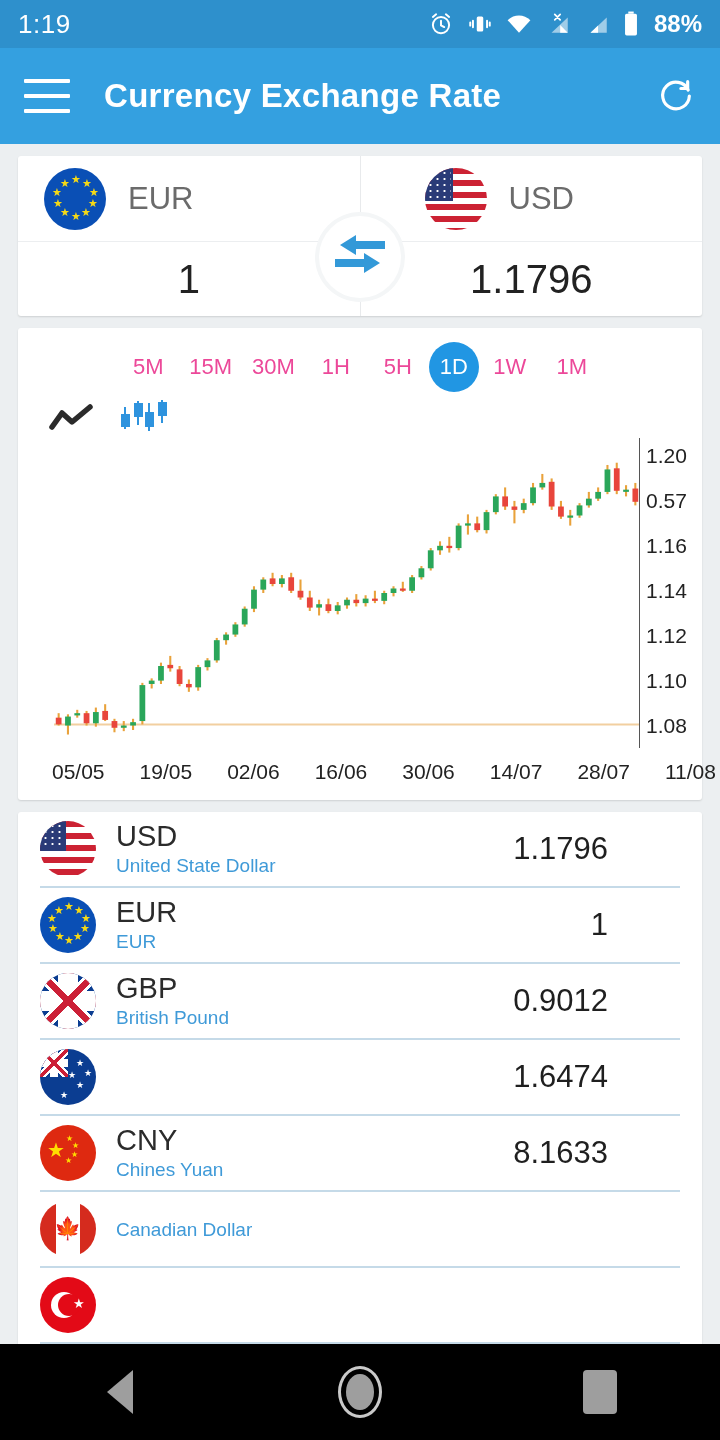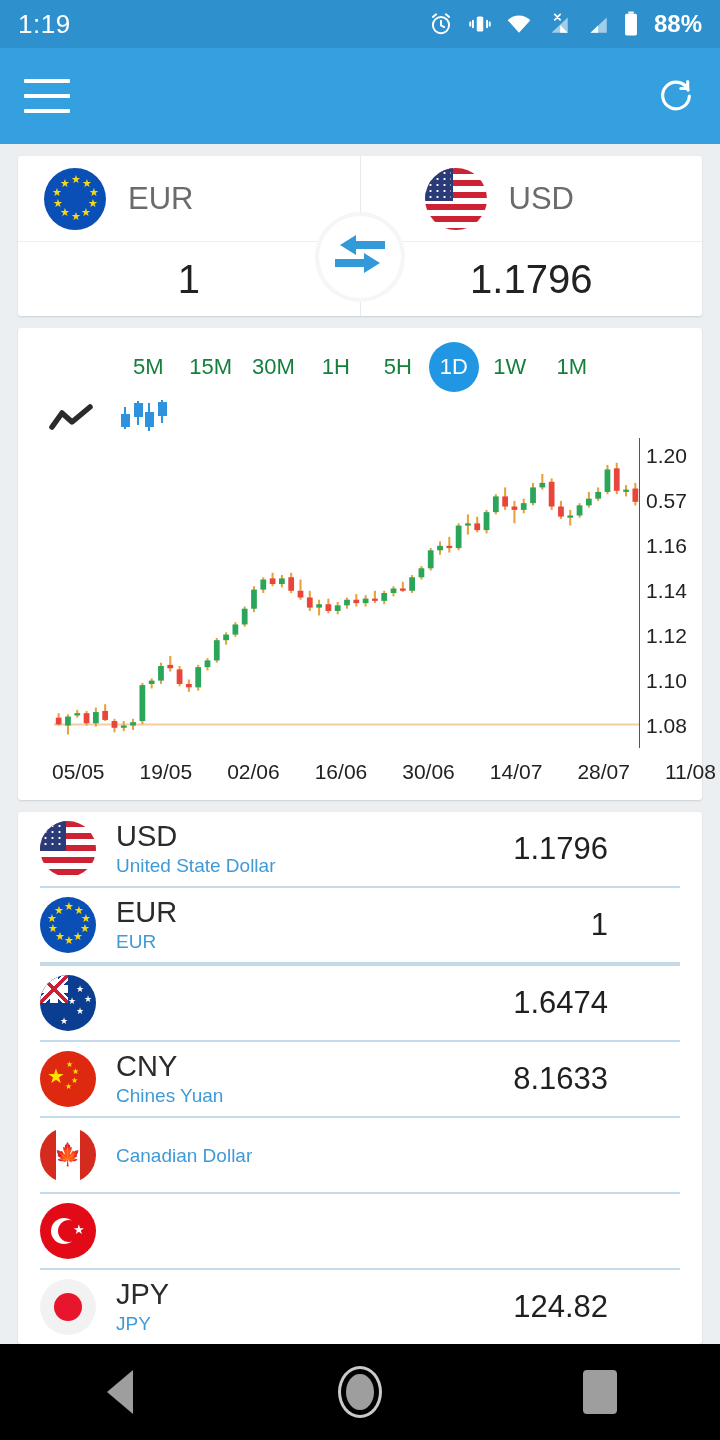--- a/index.html
+++ b/index.html
@@ -139,21 +139,21 @@
     width:28px; height:28px; border-radius:50%; background:#e8162c; }
 
   
   .chart-card{
     margin:12px 18px 0 18px; background:#fff; border-radius:3px;
     box-shadow:0 1px 2px rgba(0,0,0,.13);
     padding:14px 0 0 0;
   }
   .ranges{ display:flex; justify-content:center; align-items:center; gap:0; }
   .range{
-    font-size:22px; color:#15803d; padding:0 10px; min-width:62px;
+    font-size:22px; color:#ec4899; padding:0 10px; min-width:62px;
     height:50px; display:flex; align-items:center; justify-content:center;
     cursor:pointer;
   }
   .range.active{
     background:#2196e3; color:#fff; border-radius:50%;
     width:50px; min-width:50px; padding:0;
   }
   .chart-modes{ display:flex; align-items:center; gap:26px; padding:8px 0 0 30px; height:44px; }
   .mode{ cursor:pointer; display:flex; align-items:center; }
 
@@ -223,20 +223,21 @@
     <div class="sb-batt">88%</div>
   </div>
 </div>
 
 <div class="appbar">
   <div class="hamburger">
     <span></span>
       <span></span>
       <span></span>
   </div>
+  <div class="app-title">Currency Exchange Rate</div>
   <div class="refresh">
     <svg width="40" height="40" viewBox="0 0 24 24">
       <path d="M19 7.5V3.4M19 7.5h-4.1" stroke="#fff" stroke-width="1.9" fill="none" stroke-linecap="round"></path>
       <path d="M19.3 8.4A8 8 0 1 0 20 12" stroke="#fff" stroke-width="1.9" fill="none" stroke-linecap="round"></path>
     </svg>
   </div>
 </div>
 
 <div class="conv-wrap">
   <div class="conv">
@@ -501,20 +502,30 @@
           <div class="star" style="left: 14px; top: 9px;">★</div>
         </div>
       </div>
       <div class="row-text">
         <div class="row-code">EUR</div>
         <div class="row-name">EUR</div>
       </div>
       <div class="row-val">1</div>
     </div>
     <div class="divider"></div>
+    <div class="row">
+      <div class="flag sm flag-gb">
+        <div class="cross"></div>
+      </div>
+      <div class="row-text">
+        <div class="row-code">GBP</div>
+        <div class="row-name">British Pound</div>
+      </div>
+      <div class="row-val">0.9012</div>
+    </div>
     <div class="divider"></div>
     <div class="row">
       <div class="flag sm flag-au">
         <div class="uj"></div>
         <div class="st" style="left: 36px; top: 10px;">★</div>
         <div class="st" style="left: 44px; top: 20px;">★</div>
         <div class="st" style="left: 36px; top: 32px;">★</div>
         <div class="st" style="left: 28px; top: 22px;">★</div>
         <div class="st" style="left: 20px; top: 42px;">★</div>
       </div>

